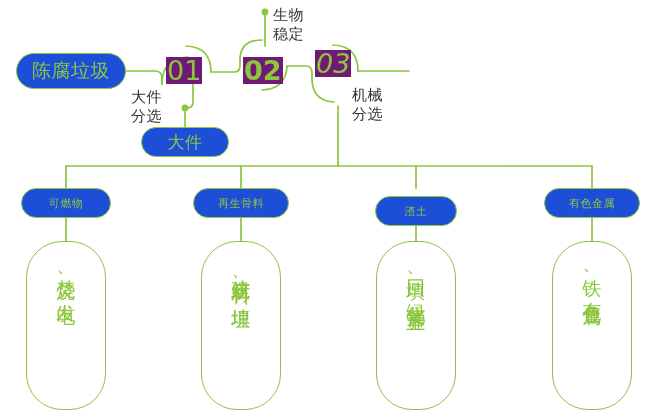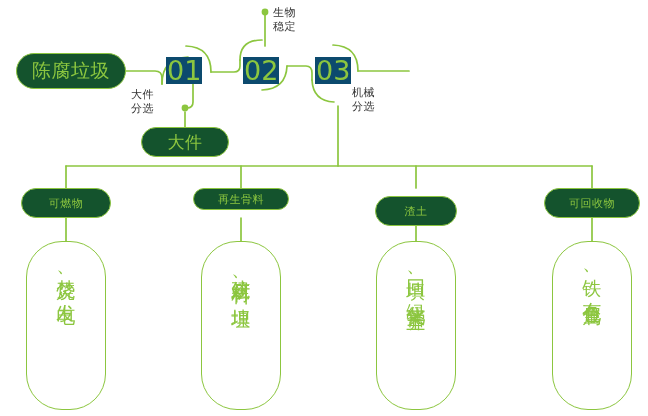--- a/index.html
+++ b/index.html
@@ -25,47 +25,47 @@
   
   .pill{
     position:absolute;
     box-sizing:border-box;
     display:flex;
     align-items:center;
     justify-content:center;
     border:1.6px solid #8cc63f;
     border-radius:999px;
     color:#8cc63f;
-    background:#14532d;
+    background:#1d4ed8;
     white-space:nowrap;
     letter-spacing:0.5px;
   }
   .pill-source{ font-size:19px; }
   .pill-small { font-size:17px; }
   .pill-cat   { font-size:11px; }
 
   
   .note{
     position:absolute;
     color:#333333;
-    font-size:11px;
+    font-size:15px;
     line-height:1.28;
     white-space:pre-line;
     letter-spacing:0.4px;
   }
 
   
   .stagenum{
     position:absolute;
     color:#8cc63f;
     font-size:27px;
     font-weight:400;
     letter-spacing:0px;
     line-height:1;
-    background:#0c4a6e;
+    background:#701a75;
     padding:0 1px;
   }
 
   
   .vbox{
     position:absolute;
     box-sizing:border-box;
     border:1.6px solid #8cc63f;
     border-radius:36px;
     background:#ffffff;
@@ -133,36 +133,36 @@
       <path d="M66 218 L66 241"></path>
       <path d="M241 218 L241 241"></path>
       <path d="M416 218 L416 241"></path>
       <path d="M592 218 L592 241"></path>
     </g>
   </svg>
 
   <div class="pill pill-source" style="left:16px; top:53px; width:110px; height:36px;">陈腐垃圾</div>
 
   <div class="stagenum" style="left:166px; top:57px;">01</div>
-  <div class="stagenum" style="left:243px; top:57px;">02</div>
-  <div class="stagenum" style="left:315px; top:57px;">03</div>
+  <div class="stagenum" style="left:243px; top:57px;font-weight:bold;">02</div>
+  <div class="stagenum" style="left:315px; top:50px;font-style:italic;">03</div>
 
   <div class="note" style="left:131px; top:88px; text-align:left;">大件
 分选</div>
   <div class="note" style="left:273px; top:6px; text-align:left;">生物
 稳定</div>
   <div class="note" style="left:352px; top:86px; text-align:right;">机械
 分选</div>
 
   <div class="pill pill-small" style="left:141px; top:127px; width:88px; height:30px;">大件</div>
 
   <div class="pill pill-cat" style="left:21px; top:188px; width:90px; height:30px;">可燃物</div>
-  <div class="pill pill-cat" style="left:193px; top:188px; width:96px; height:22px;">再生骨料</div>
+  <div class="pill pill-cat" style="left:193px; top:188px; width:96px; height:30px;">再生骨料</div>
   <div class="pill pill-cat" style="left:375px; top:188px; width:82px; height:30px;margin-top:8px;">渣土</div>
-  <div class="pill pill-cat" style="left:544px; top:188px; width:96px; height:30px;">可回收物</div>
+  <div class="pill pill-cat" style="left:544px; top:188px; width:96px; height:30px;">有色金属</div>
 
   <div class="vbox" style="left:26px; top:241px; width:80px; height:169px;">
     <span class="vtext">焚烧、发电</span>
   </div>
 
   <div class="vbox" style="left:201px; top:241px; width:80px; height:169px;">
     <span class="vtext">建筑材料、填埋</span>
   </div>
 
   <div class="vbox" style="left:376px; top:241px; width:80px; height:169px;">

